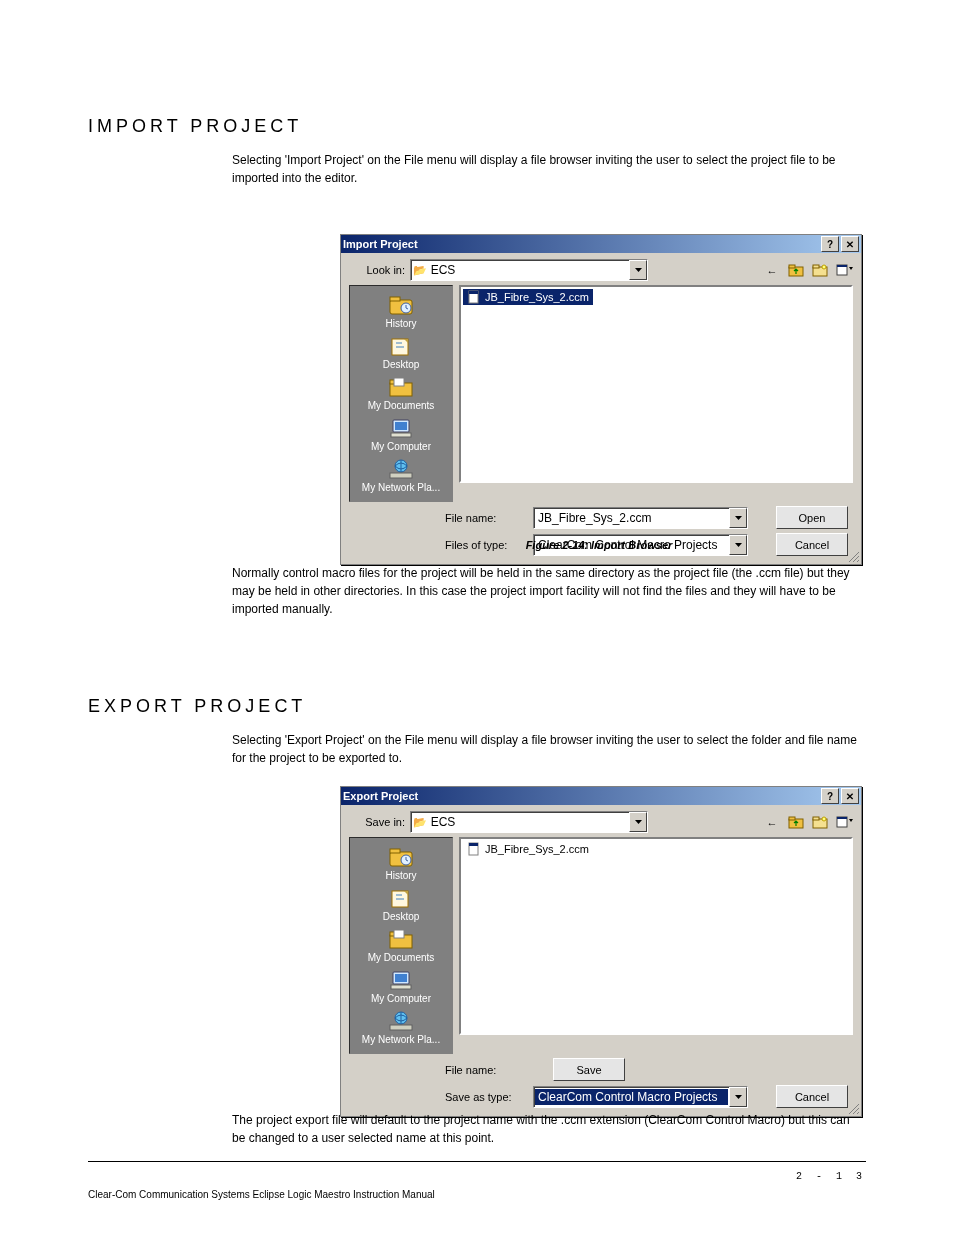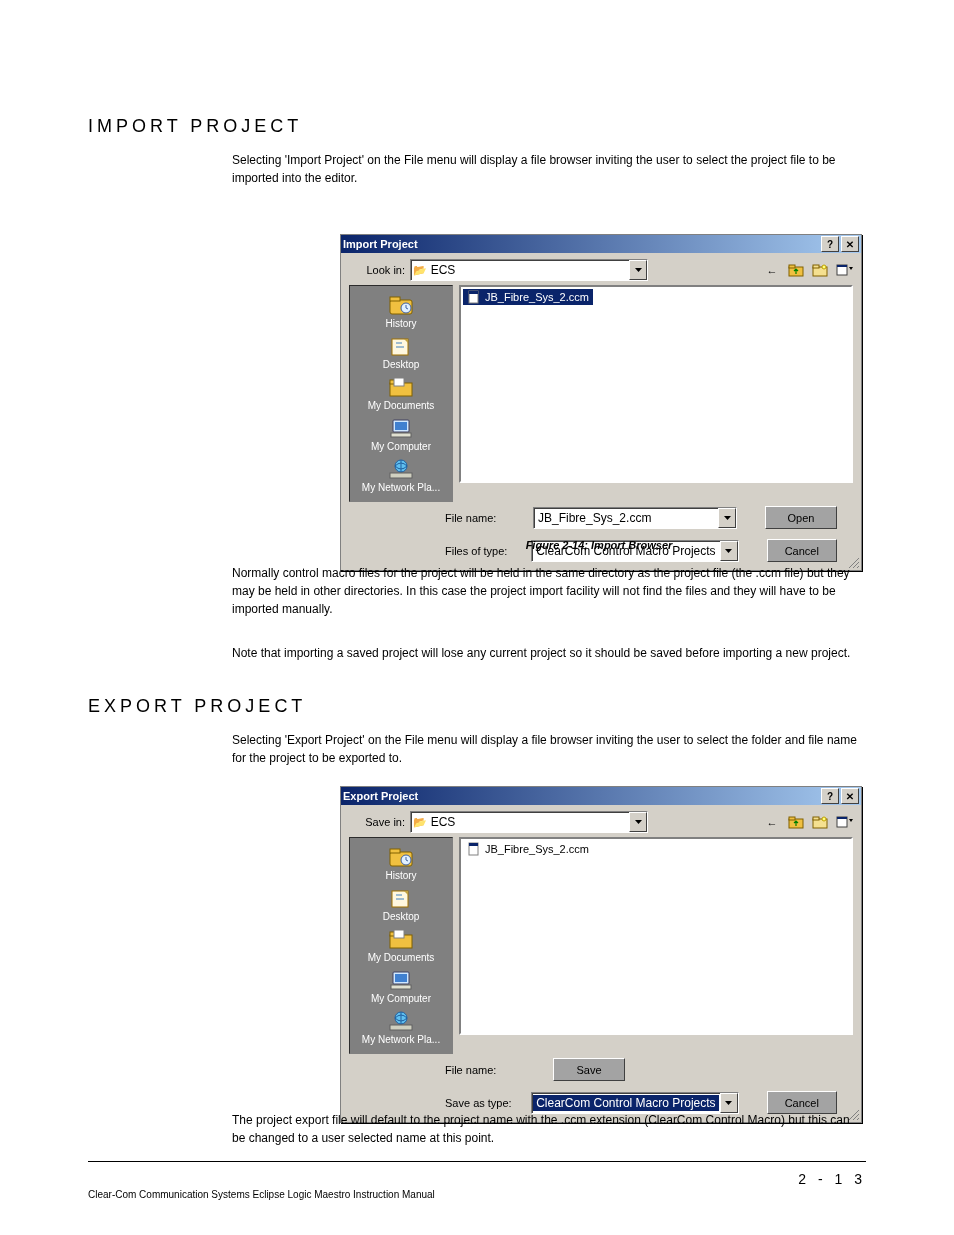--- a/index.html
+++ b/index.html
@@ -1,45 +1,45 @@
 <!DOCTYPE html>
 <html><head>
 <meta charset="utf-8">
 <style>
   html,body{margin:0;padding:0;background:#fff;font-family:Tahoma,Arial,sans-serif;font-size:11px;color:#000;}
   .page{width:954px;height:1235px;margin:16px auto;position:relative;}
   .txt{position:absolute;white-space:pre-wrap;font-family:Arial,Helvetica,sans-serif;}
   .hr{position:absolute;left:88px;width:778px;height:1px;background:#000;top:1145px;}
   .footL{position:absolute;left:88px;top:1173px;font-size:10px;font-family:Arial,Helvetica,sans-serif;}
-  .footR{position:absolute;right:88px;top:1155px;font-size:14px;font-family:Liberation Sans, sans-serif;}
+  .footR{position:absolute;right:88px;top:1155px;font-size:10px;font-family:Liberation Mono, monospace;}
 
   .dialog{position:absolute;left:340px;width:520px;background:#d4d0c8;border:1px solid #808080;box-shadow:1px 1px 0 #000;}
   .titlebar{height:18px;background:linear-gradient(to right,#0a246a,#a6caf0);color:#fff;display:flex;align-items:center;justify-content:space-between;padding:0 2px;font-weight:bold;font-size:11px;}
   .titlebuttons{display:flex;gap:2px;}
   .titlebtn{width:16px;height:14px;background:#d4d0c8;border-top:1px solid #fff;border-left:1px solid #fff;border-right:1px solid #404040;border-bottom:1px solid #404040;display:flex;align-items:center;justify-content:center;font-family:Arial;font-weight:bold;font-size:10px;color:#000;cursor:pointer;}
   .navrow{padding:6px 8px 4px 8px;display:flex;align-items:center;gap:5px;}
   .label{font-size:11px;color:#000;min-width:56px;text-align:right;}
   .combo{position:relative;display:flex;align-items:center;height:20px;background:#fff;border-top:1px solid #808080;border-left:1px solid #808080;border-right:1px solid #fff;border-bottom:1px solid #fff;box-shadow:inset 1px 1px 0 #404040;}
   .combo .text{flex:1;padding:0 4px;font-size:12px;white-space:nowrap;overflow:hidden;}
   .combo .arrow,.dropbtn{width:16px;height:18px;background:#d4d0c8;border-top:1px solid #fff;border-left:1px solid #fff;border-right:1px solid #404040;border-bottom:1px solid #404040;display:flex;align-items:center;justify-content:center;cursor:pointer;}
   .arrow svg,.dropbtn svg{width:7px;height:4px;}
   .toolbar{display:flex;align-items:center;gap:6px;margin-left:auto;}
   .tool{width:18px;height:18px;display:flex;align-items:center;justify-content:center;cursor:pointer;}
   .body{display:flex;align-items:stretch;padding:0 8px;}
   .places{width:86px;background:#808080;border:1px inset #808080;display:flex;flex-direction:column;align-items:center;padding:6px 8px;gap:2px;}
   .place{display:flex;flex-direction:column;align-items:center;width:100%;padding:2px 0;cursor:pointer;}
   .place span.lbl{color:#fff;font-size:10px;margin-top:2px;text-align:center;white-space:nowrap;overflow:hidden;text-overflow:ellipsis;max-width:82px;}
   .listing{flex:1;height:190px;margin-left:6px;background:#fff;border-top:2px solid #808080;border-left:2px solid #808080;border-right:2px solid #fff;border-bottom:2px solid #fff;padding:2px;}
   .fileitem{display:inline-flex;align-items:center;gap:4px;padding:1px 4px;font-size:11px;}
   .fileitem.selected{background:#0a246a;color:#fff;}
-  .bottom{padding:4px 24px 8px 104px;display:flex;flex-direction:column;gap:10px;}
+  .bottom{padding:4px 13px 8px 104px;display:flex;flex-direction:column;gap:4px;}
   .row{display:flex;align-items:center;gap:8px;}
   .row .lbl{width:80px;font-size:11px;}
   .row .combo{flex:1;}
-  .btn{width:70px;height:21px;margin-left:20px;background:#a3a3a3;border-top:1px solid #fff;border-left:1px solid #fff;border-right:1px solid #404040;border-bottom:1px solid #404040;font-size:11px;display:flex;align-items:center;justify-content:center;cursor:pointer;}
+  .btn{width:70px;height:21px;margin-left:20px;background:#e5e5e5;border-top:1px solid #fff;border-left:1px solid #fff;border-right:1px solid #404040;border-bottom:1px solid #404040;font-size:11px;display:flex;align-items:center;justify-content:center;cursor:pointer;}
   .resize{position:absolute;right:1px;bottom:1px;}
   .folder-icon{width:16px;height:14px;}
   .file-icon{width:14px;height:14px;}
 </style>
 </head>
 <body>
 
 <div class="page">
 
 <div class="txt" style="left:88px;top:100px;font-size:18px;letter-spacing:4px;font-weight:normal;">IMPORT PROJECT</div>
@@ -169,21 +169,20 @@
       <div class="btn">Cancel</div>
     </div>
   </div>
   <svg class="resize" width="12" height="12">
         <path d="M1 11 L11 1 M5 11 L11 5 M9 11 L11 9" stroke="#808080"></path>
       </svg>
 </div>
 
 <div class="txt" style="left:394px;top:523px;font-weight:bold;font-style:italic;font-size:11px;text-align:center;width:410px;">Figure 2-14: Import Browser</div>
 <div class="txt" style="left:232px;top:548px;width:634px;font-size:12px;line-height:1.5;">Normally control macro files for the project will be held in the same directory as the project file (the .ccm file) but they may be held in other directories. In this case the project import facility will not find the files and they will have to be imported manually.</div>
-<div class="txt" style="left:232px;top:628px;width:634px;font-size:12px;line-height:1.5;">Note that importing a saved project will lose any current project so it should be saved before importing a new project.</div>
 
 <div class="txt" style="left:88px;top:680px;font-size:18px;letter-spacing:4px;">EXPORT PROJECT</div>
 <div class="txt" style="left:232px;top:715px;width:634px;font-size:12px;line-height:1.5;">Selecting 'Export Project' on the File menu will display a file browser inviting the user to select the folder and file name for the project to be exported to.</div>
 
 <div class="dialog" style="top:770px;">
   <div class="titlebar">
     <span>Export Project</span>
     <div class="titlebuttons">
       <div class="titlebtn">?</div>
       <div class="titlebtn">✕</div>

